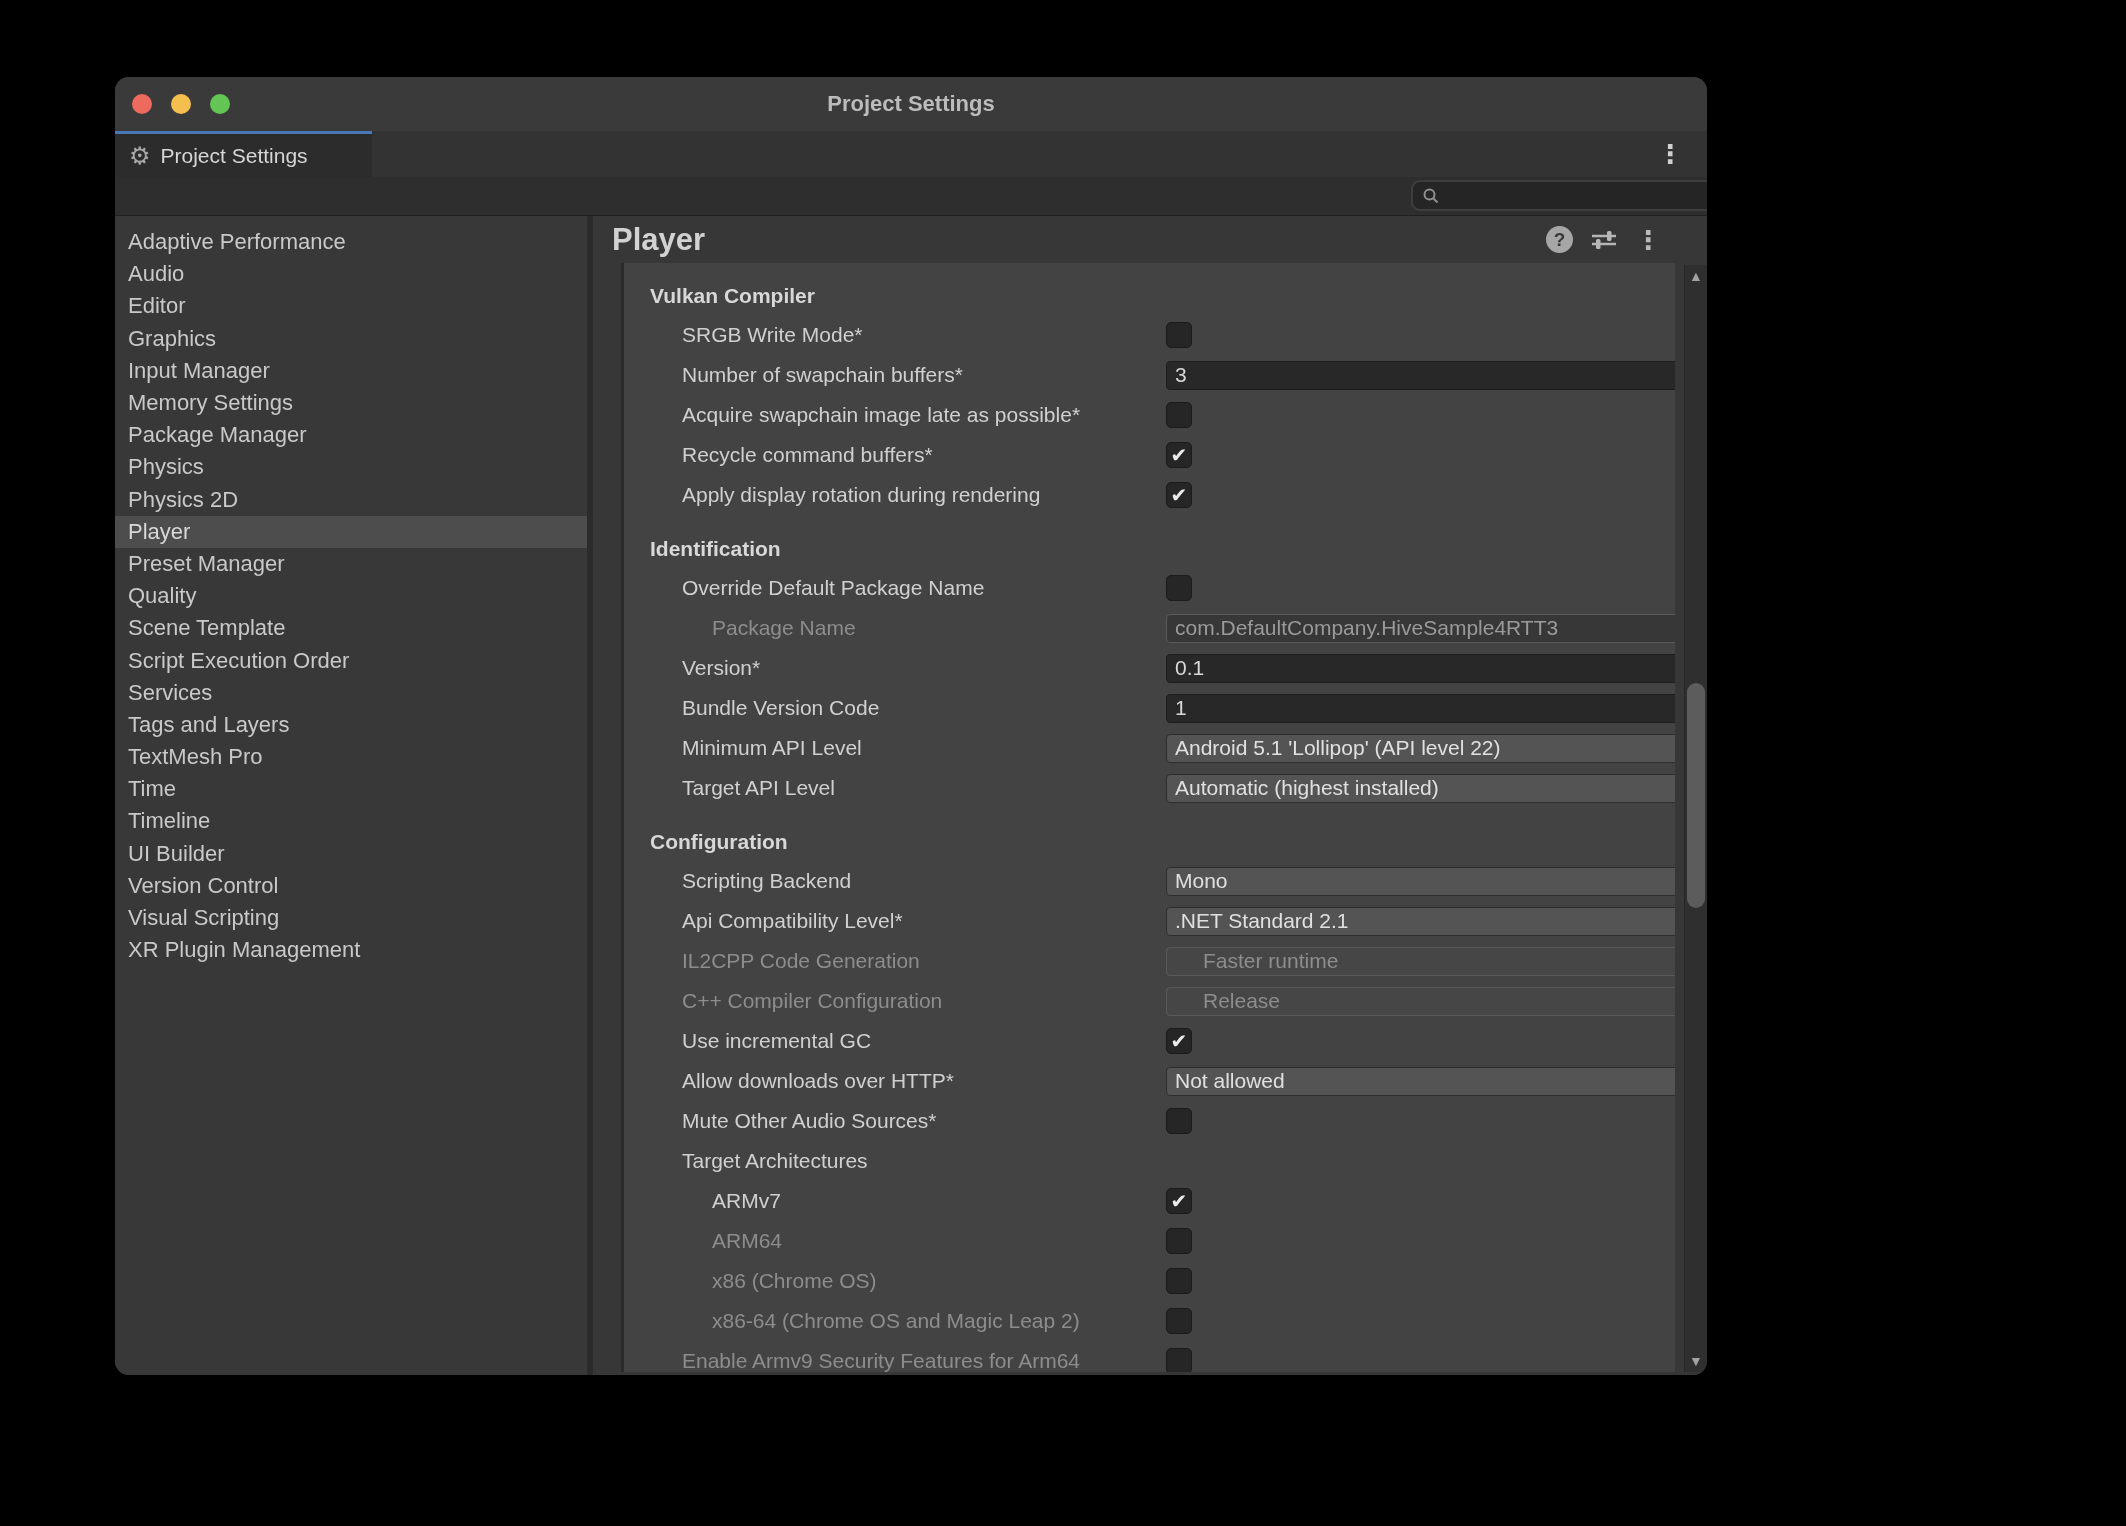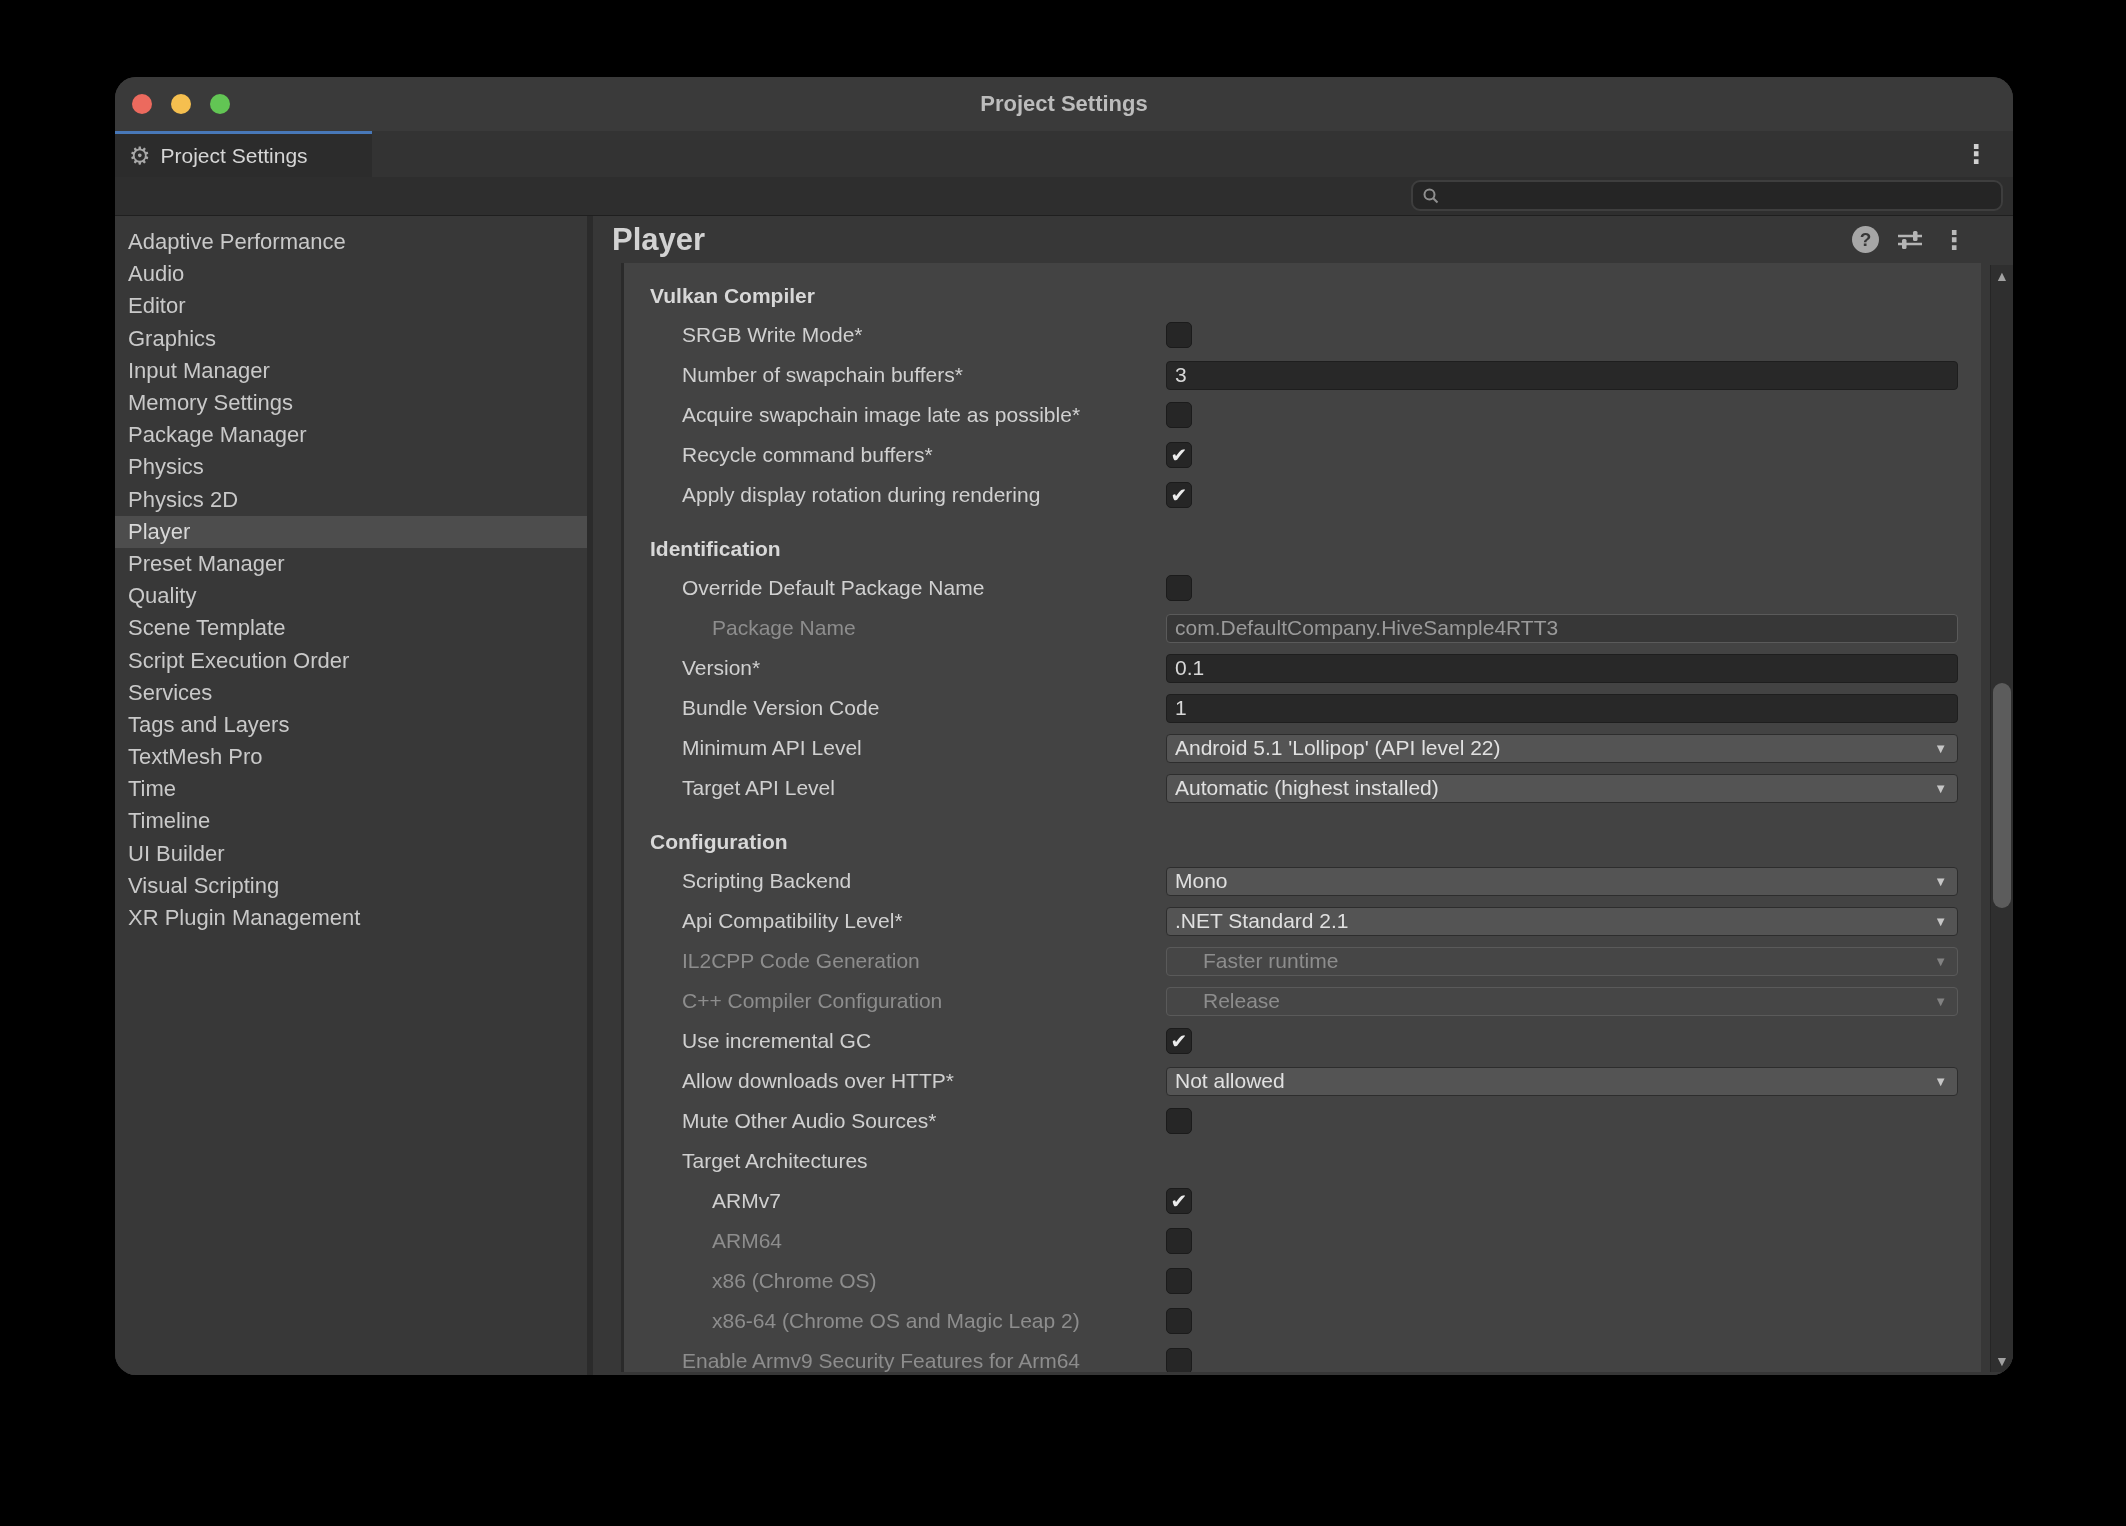--- a/index.html
+++ b/index.html
@@ -2,22 +2,22 @@
 <html><head>
 <meta charset="utf-8">
 <style>
   html,body{margin:0;padding:0;}
   body{
     width:2126px;height:1526px;background:#000;
     font-family:"Liberation Sans","DejaVu Sans",sans-serif;
     position:relative;overflow:hidden;
   }
   .window{
-    position:absolute;left:115px;top:77px;width:1898px;height:1298px;
-    background:#383838;border-radius:21px;overflow:hidden;
+    position:absolute;left:115px;top:77px;width:1592px;height:1298px;
+    background:#383838;border-radius:14px;overflow:hidden;
     box-shadow:0 30px 70px rgba(0,0,0,.65);
   }
   
   .titlebar{height:54px;background:#3a3a3a;position:relative;
     display:flex;align-items:center;justify-content:center;}
   .traffic{position:absolute;left:17px;top:17px;display:flex;gap:19px;}
   .light{width:20px;height:20px;border-radius:50%;}
   .title{font-size:22px;font-weight:bold;color:#bcbcbc;}
   
   .tabbar{height:46px;background:#333333;position:relative;display:flex;}
@@ -133,20 +133,21 @@
         <div class="side-item">Preset Manager</div>
         <div class="side-item">Quality</div>
         <div class="side-item">Scene Template</div>
         <div class="side-item">Script Execution Order</div>
         <div class="side-item">Services</div>
         <div class="side-item">Tags and Layers</div>
         <div class="side-item">TextMesh Pro</div>
         <div class="side-item">Time</div>
         <div class="side-item">Timeline</div>
         <div class="side-item">UI Builder</div>
+        <div class="side-item">Version Control</div>
         <div class="side-item">Visual Scripting</div>
         <div class="side-item">XR Plugin Management</div>
       </div>
     <div class="main">
       <div class="main-header">
         <span class="main-title">Player</span>
         <div class="header-icons">
           <div class="icon-help">?</div>
           <svg width="28" height="24" viewBox="0 0 28 24">
             <line x1="2" y1="8" x2="26" y2="8" stroke="#b5b5b5" stroke-width="2.6"></line>

